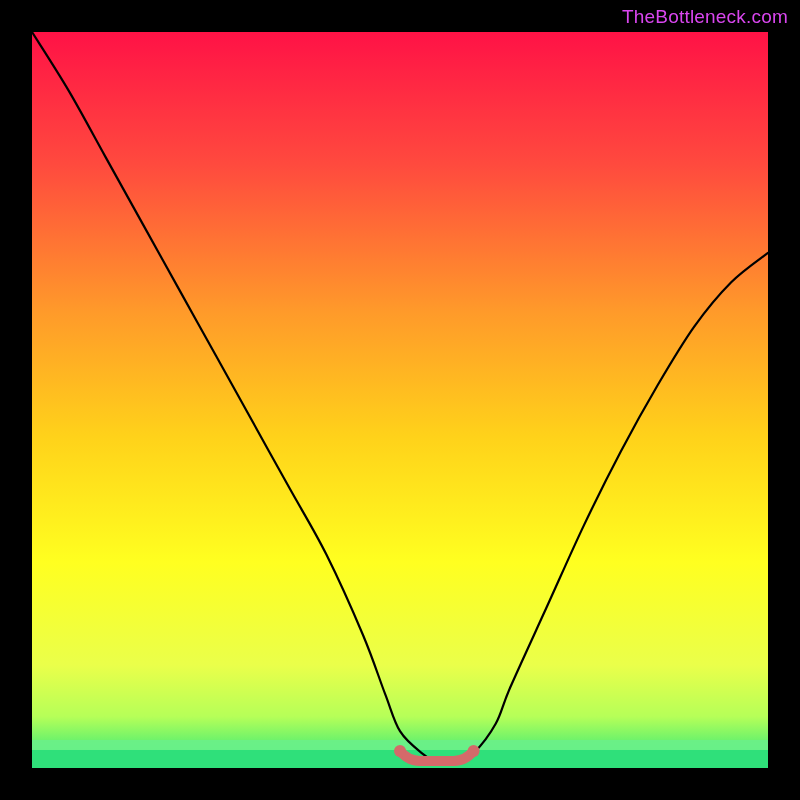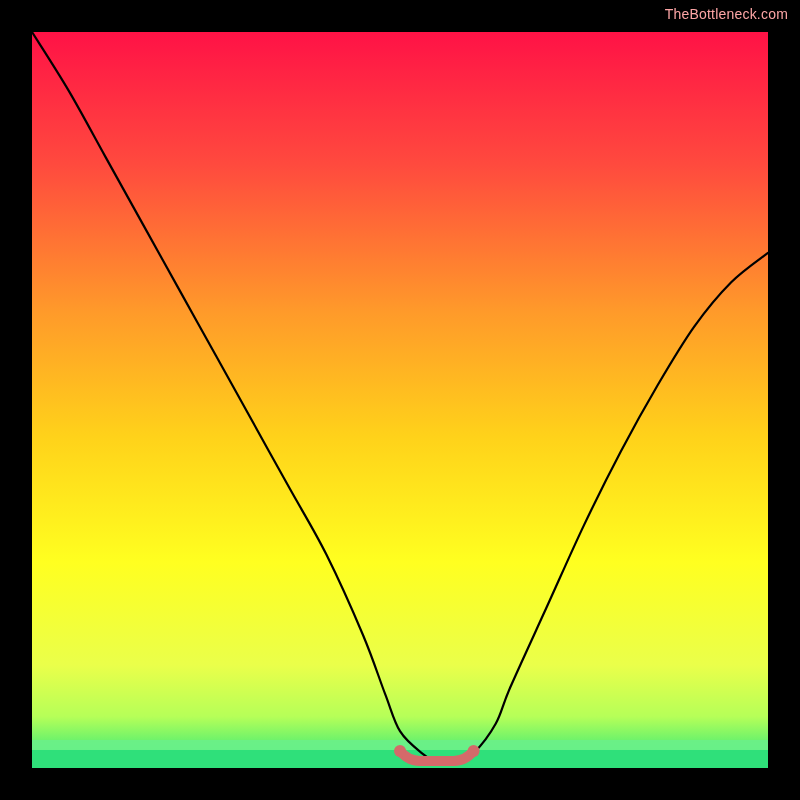--- a/index.html
+++ b/index.html
@@ -38,22 +38,22 @@
     position: absolute;
     top: 0;
     left: 0;
     width: 100%;
     height: 100%;
   }
   .watermark {
     position: absolute;
     top: 6px;
     right: 12px;
-    color: #fca5a5;
-    font-size: 14px;
+    color: #d946ef;
+    font-size: 19px;
     font-weight: 500;
     letter-spacing: 0.2px;
   }
 </style>
 </head>
 <body>
 
 <div class="frame">
   <div class="watermark">TheBottleneck.com</div>
 

